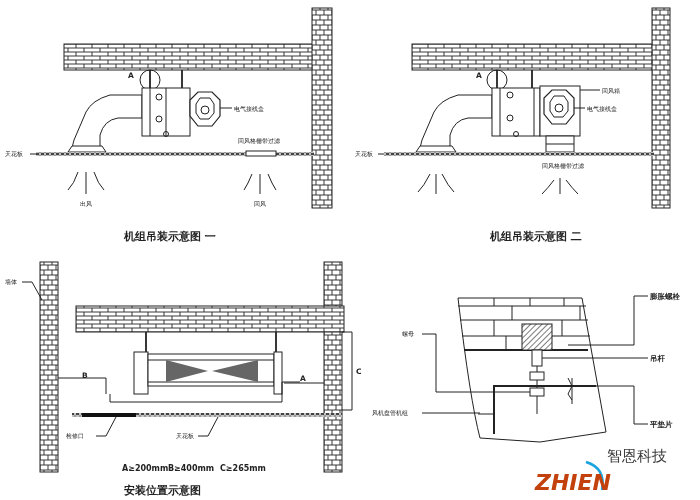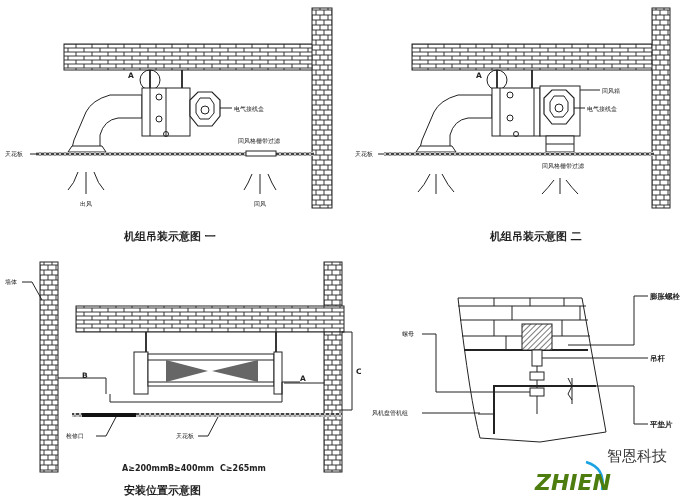--- a/index.html
+++ b/index.html
@@ -3,21 +3,21 @@
 <meta charset="utf-8">
 <style>
   html, body { margin:0; padding:0; background:#ffffff; }
   body { width:700px; height:500px; position:relative; overflow:hidden; font-family:"DejaVu Sans", sans-serif; }
   svg { position:absolute; left:0; top:0; }
   .lbl { font-family:"DejaVu Sans", sans-serif; fill:#222; }
   .small { font-size:6px; }
   .title { font-size:11px; font-weight:bold; fill:#222; }
   .dim { font-size:8px; font-weight:bold; fill:#222; }
   .mid { font-size:7.5px; font-weight:bold; fill:#222; }
-  .logo-en { position:absolute; left:535px; top:470px; font-family:"DejaVu Sans", sans-serif; font-weight:bold; font-style:italic; font-size:22px; color:#4d7c0f; letter-spacing:0px;text-align:center; }
+  .logo-en { position:absolute; left:535px; top:470px; font-family:"DejaVu Sans", sans-serif; font-weight:bold; font-style:italic; font-size:22px; color:#c2410c; letter-spacing:0px;text-align:center; }
   .logo-cn { position:absolute; left:607px; top:447px; font-family:"DejaVu Sans", sans-serif; font-size:15px; color:#3a3a3a; }
 </style>
 </head>
 <body>
 
 <svg width="700" height="500" viewBox="0 0 700 500">
   <defs>
     <pattern id="brickH" width="16" height="8" patternUnits="userSpaceOnUse">
       <rect width="16" height="8" fill="#fff"></rect>
       <path d="M0 0H16 M0 4H16 M0 8H16 M4 0V4 M12 4V8" stroke="#222" stroke-width="0.9"></path>

